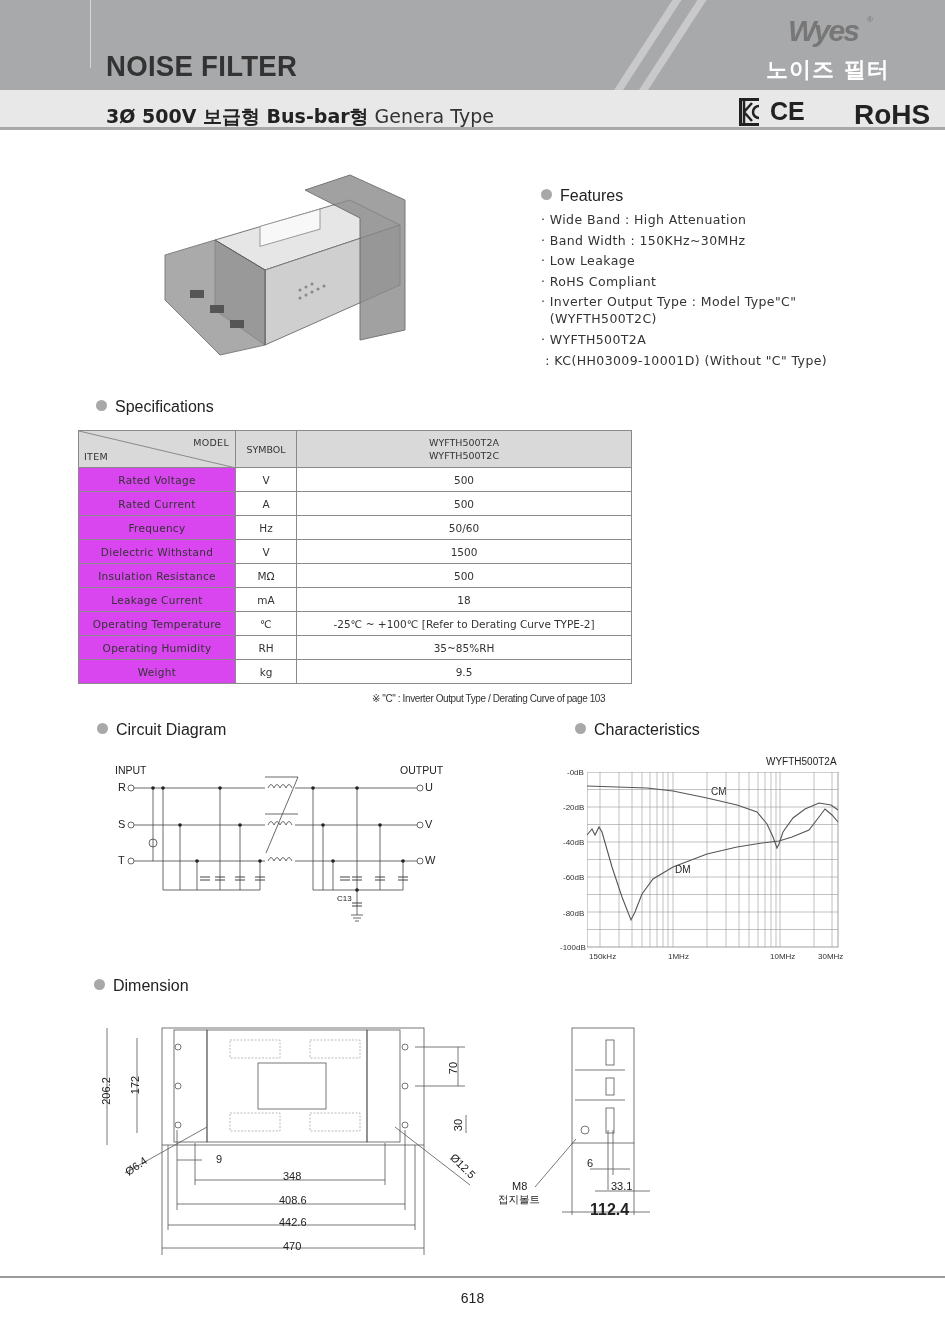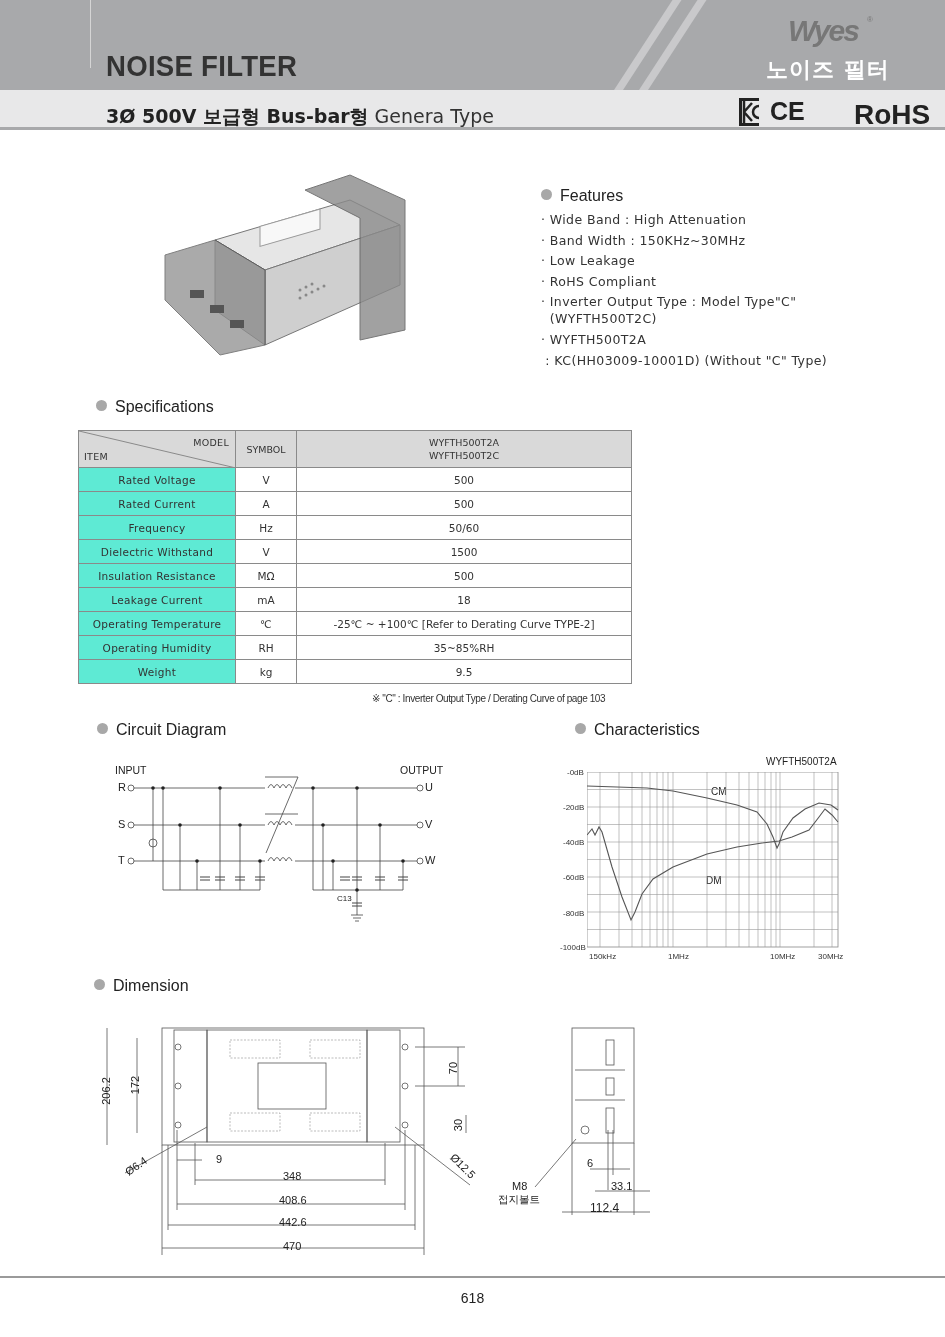--- a/index.html
+++ b/index.html
@@ -23,21 +23,21 @@
   .sec { font-size: 16px; color: #222; font-family: "Liberation Sans", sans-serif; }
   .sec .dot { display: inline-block; width: 11px; height: 11px; border-radius: 50%; background: #a8a8a8; margin-right: 8px; vertical-align: 1px; }
   .feat-list { left: 541px; top: 210px; font-size: 12.5px; line-height: 20.7px; color: #333; letter-spacing: 0.4px; font-family: "DejaVu Sans", sans-serif; }
   .feat-list div { white-space: nowrap; }
   
   .product { left: 160px; top: 170px; width: 250px; height: 190px; }
   
   table.spec { position: absolute; left: 78px; top: 430px; width: 554px; border-collapse: collapse; font-size: 10.5px; color: #333; font-family: "DejaVu Sans", sans-serif; }
   table.spec td { border: 1px solid #8a8a8a; text-align: center; height: 24px; }
   table.spec tr.head td { height: 37px; background: #d9d9d9; }
-  table.spec td.item { background: #5eead4; width: 157px; letter-spacing: 0.3px; }
+  table.spec td.item { background: #d946ef; width: 157px; letter-spacing: 0.3px; }
   table.spec td.sym { width: 61px; }
   table.spec td.diag { position: relative; background: #d9d9d9; text-align: left; }
   .note { left: 372px; top: 693px; font-size: 10px; color: #333; letter-spacing: -0.4px; }
   
   .chart-axis { font-size: 8px; color: #333; font-family: "Liberation Sans", sans-serif; }
   
   .footer-line { left: 0; top: 1276px; width: 945px; height: 2px; background: #9a9a9a; }
   .page-num { left: 0; top: 1290px; width: 945px; text-align: center; font-size: 14px; font-weight: normal; color: #222; }
 </style>
 </head>
@@ -270,21 +270,21 @@
 <div class="abs chart-axis" style="left:563px;top:803px;">-20dB</div>
 <div class="abs chart-axis" style="left:563px;top:838px;">-40dB</div>
 <div class="abs chart-axis" style="left:563px;top:873px;">-60dB</div>
 <div class="abs chart-axis" style="left:563px;top:909px;">-80dB</div>
 <div class="abs chart-axis" style="left:560px;top:943px;">-100dB</div>
 <div class="abs chart-axis" style="left:589px;top:952px;">150kHz</div>
 <div class="abs chart-axis" style="left:668px;top:952px;">1MHz</div>
 <div class="abs chart-axis" style="left:770px;top:952px;">10MHz</div>
 <div class="abs chart-axis" style="left:818px;top:952px;">30MHz</div>
 <div class="abs" style="left:711px;top:786px;font-size:10px;">CM</div>
-<div class="abs" style="left:706px;top:864px;font-size:10px;margin-top:11px;">DM</div>
+<div class="abs" style="left:675px;top:864px;font-size:10px;">DM</div>
 <svg class="abs" style="left:587px;top:772px;" width="252" height="176" viewBox="0 0 252 176">
   <rect x="0" y="0" width="251" height="175" fill="none" stroke="#888" stroke-width="0.8"></rect>
   <g stroke="#999" stroke-width="0.6">
     <line x1="0" y1="17.5" x2="251" y2="17.5"></line>
       <line x1="0" y1="35" x2="251" y2="35"></line>
       <line x1="0" y1="52.5" x2="251" y2="52.5"></line>
       <line x1="0" y1="70" x2="251" y2="70"></line>
       <line x1="0" y1="87.5" x2="251" y2="87.5"></line>
       <line x1="0" y1="105" x2="251" y2="105"></line>
       <line x1="0" y1="122.5" x2="251" y2="122.5"></line>
@@ -383,18 +383,18 @@
     <line x1="144" y1="128" x2="144" y2="200"></line>
   <line x1="118" y1="115" x2="118" y2="175"></line>
     <line x1="123" y1="115" x2="123" y2="160"></line>
   <line x1="100" y1="154" x2="140" y2="154"></line>
     <line x1="105" y1="176" x2="160" y2="176"></line>
     <line x1="72" y1="197" x2="160" y2="197"></line>
   <line x1="45" y1="172" x2="86" y2="124"></line>
 </svg>
 <div class="abs" style="left:587px;top:1157px;font-size:11px;">6</div>
 <div class="abs" style="left:611px;top:1180px;font-size:11px;">33.1</div>
-<div class="abs" style="left:590px;top:1201px;font-size:12px;">112.4</div>
+<div class="abs" style="left:590px;top:1201px;font-size:16px;font-weight:bold;">112.4</div>
 <div class="abs" style="left:512px;top:1180px;font-size:11px;">M8</div>
 <div class="abs" style="left:498px;top:1193px;font-size:10.5px;font-family:'DejaVu Sans',sans-serif;">접지볼트</div>
 
 <div class="abs footer-line"></div>
 <div class="abs page-num">618</div>
 
 </body></html>

